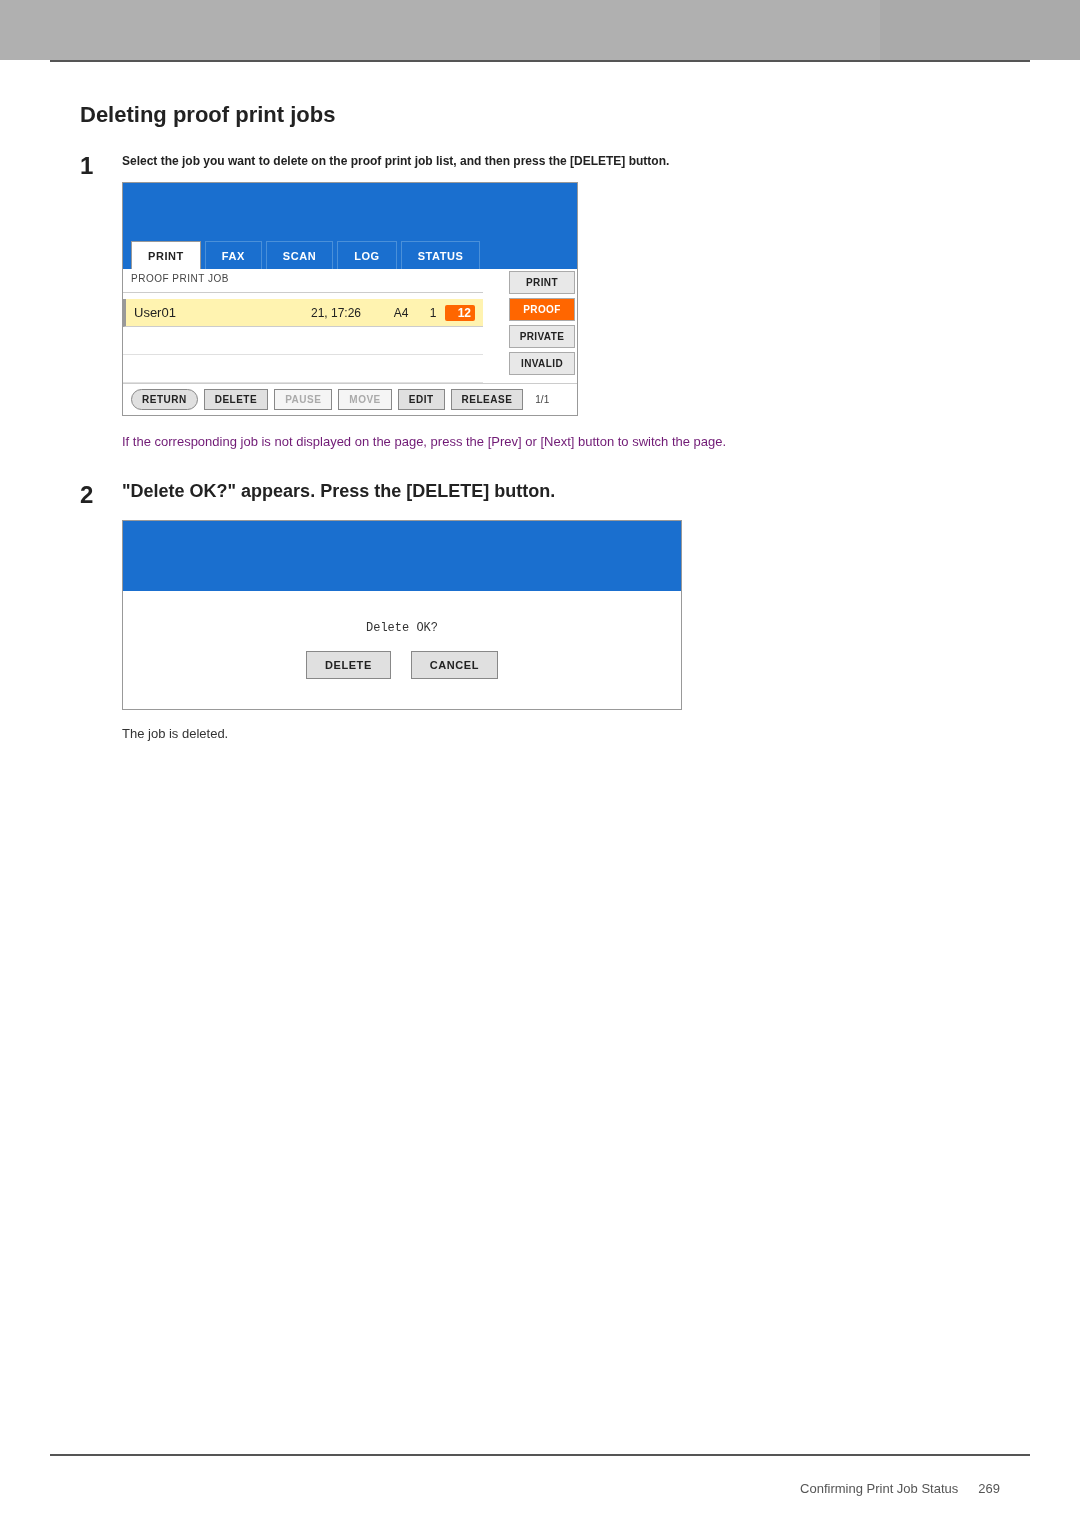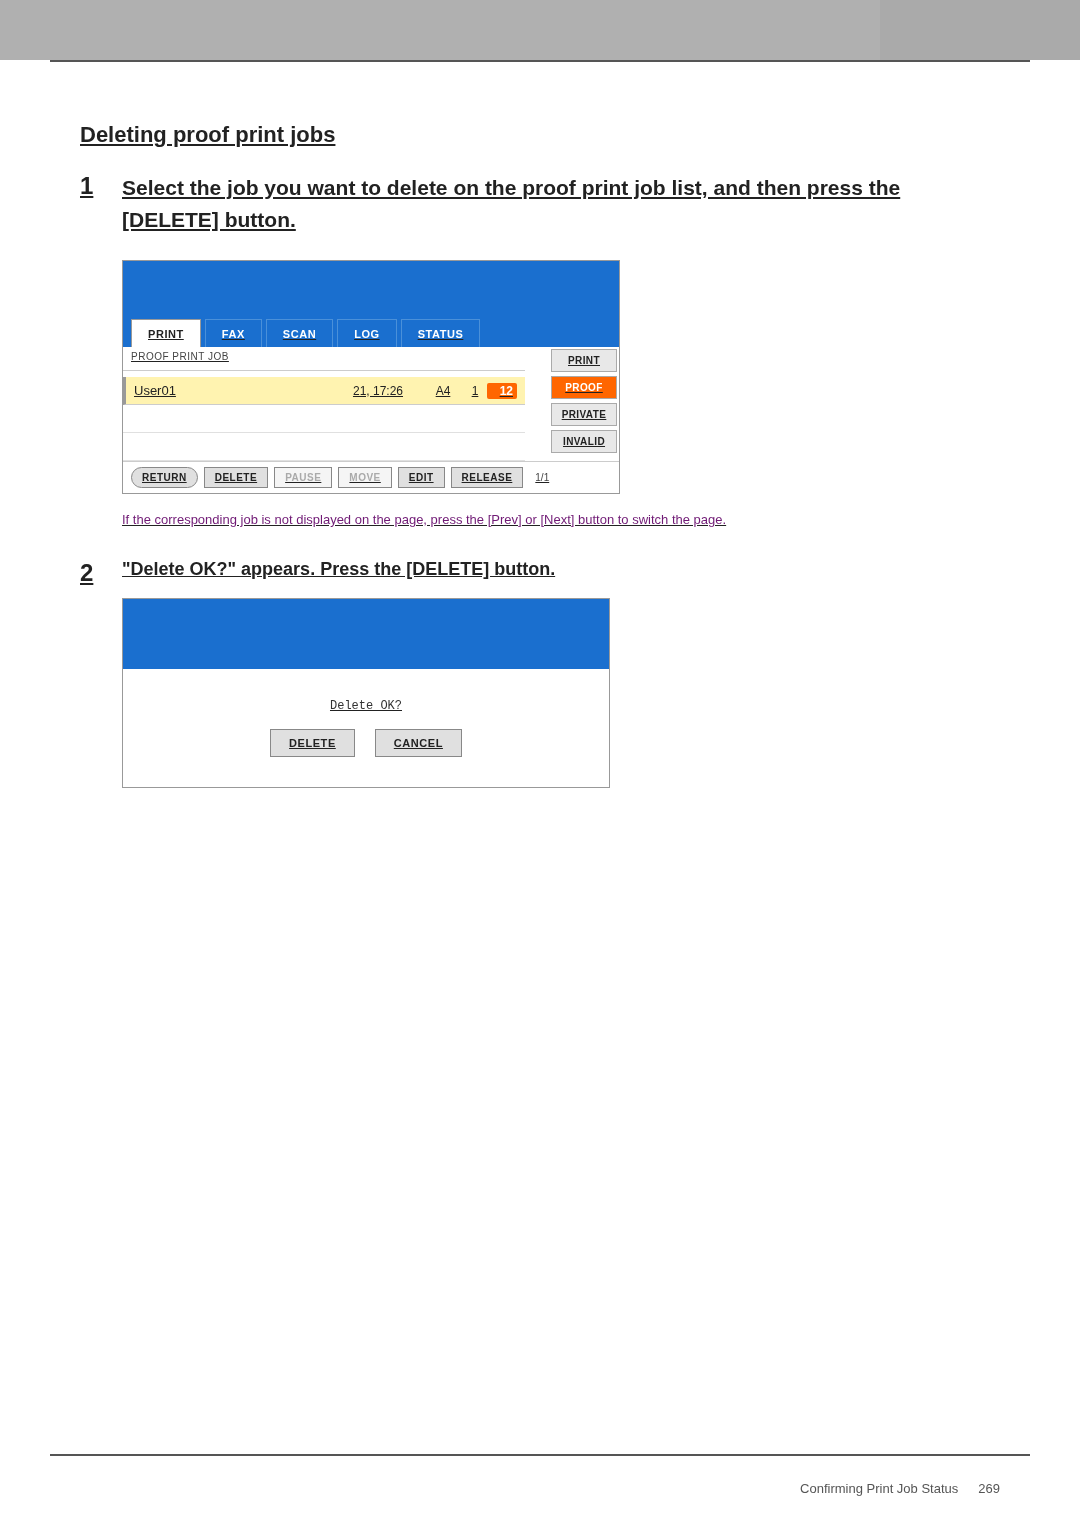--- a/index.html
+++ b/index.html
@@ -30,22 +30,21 @@
 
     
     .top-rule {
       border: none;
       border-top: 2px solid #555;
       margin: 0 50px;
     }
 
     
     .content {
-      padding: 60px 80px 60px 80px;
-      text-decoration: underline;
+      padding: 40px 80px 60px 80px;
     }
 
     
     .page-title {
       font-size: 22px;
       font-weight: bold;
       margin-bottom: 24px;
     }
 
     
@@ -61,32 +60,32 @@
       min-width: 36px;
       margin-right: 6px;
       line-height: 1.2;
     }
 
     .step-content {
       flex: 1;
     }
 
     .step-instruction {
-      font-size: 21px;
-      font-weight: bold;
-      margin-bottom: 25px;
+      font-size: 12px;
+      font-weight: bold;
+      margin-bottom: 12px;
       line-height: 1.5;
     }
 
     
     .printer-ui {
       border: 1px solid #999;
       margin-bottom: 16px;
       background: #fff;
-      width: 498px;
+      width: 456px;
     }
 
     .printer-ui-header {
       background: #1a6fcf;
       height: 50px;
     }
 
     .printer-ui-tabs {
       background: #1a6fcf;
       display: flex;
@@ -257,21 +256,21 @@
     
     .step2-instruction {
       font-size: 18px;
       font-weight: bold;
       margin-bottom: 18px;
     }
 
     
     .dialog-ui {
       border: 1px solid #999;
-      width: 488px;
+      width: 560px;
       background: #fff;
       margin-bottom: 16px;
     }
 
     .dialog-ui-header {
       background: #1a6fcf;
       height: 70px;
     }
 
     .dialog-ui-body {
@@ -427,20 +426,21 @@
         <div class="dialog-ui-header"></div>
         <div class="dialog-ui-body">
           <div class="dialog-question">Delete OK?</div>
           <div class="dialog-buttons">
             <button class="dialog-btn">DELETE</button>
             <button class="dialog-btn">CANCEL</button>
           </div>
         </div>
       </div>
 
+      <div class="post-text">The job is deleted.</div>
     </div>
   </div>
 
 </div>
 
 <hr class="bottom-rule">
 
 <div class="footer">
   <div class="footer-text">
     <span>Confirming Print Job Status</span>

